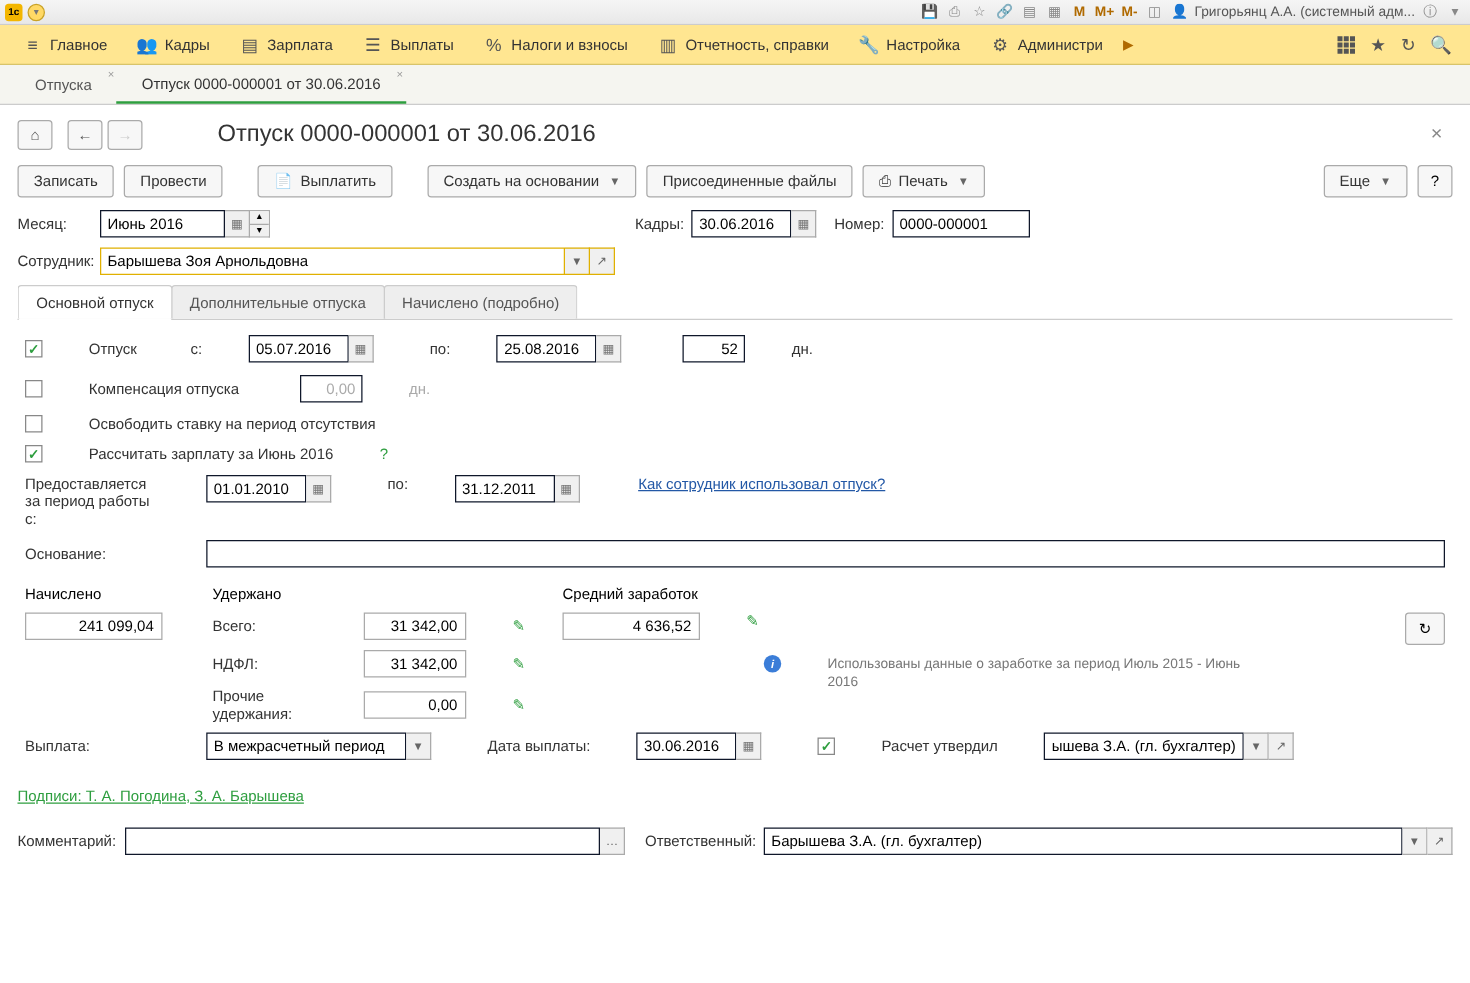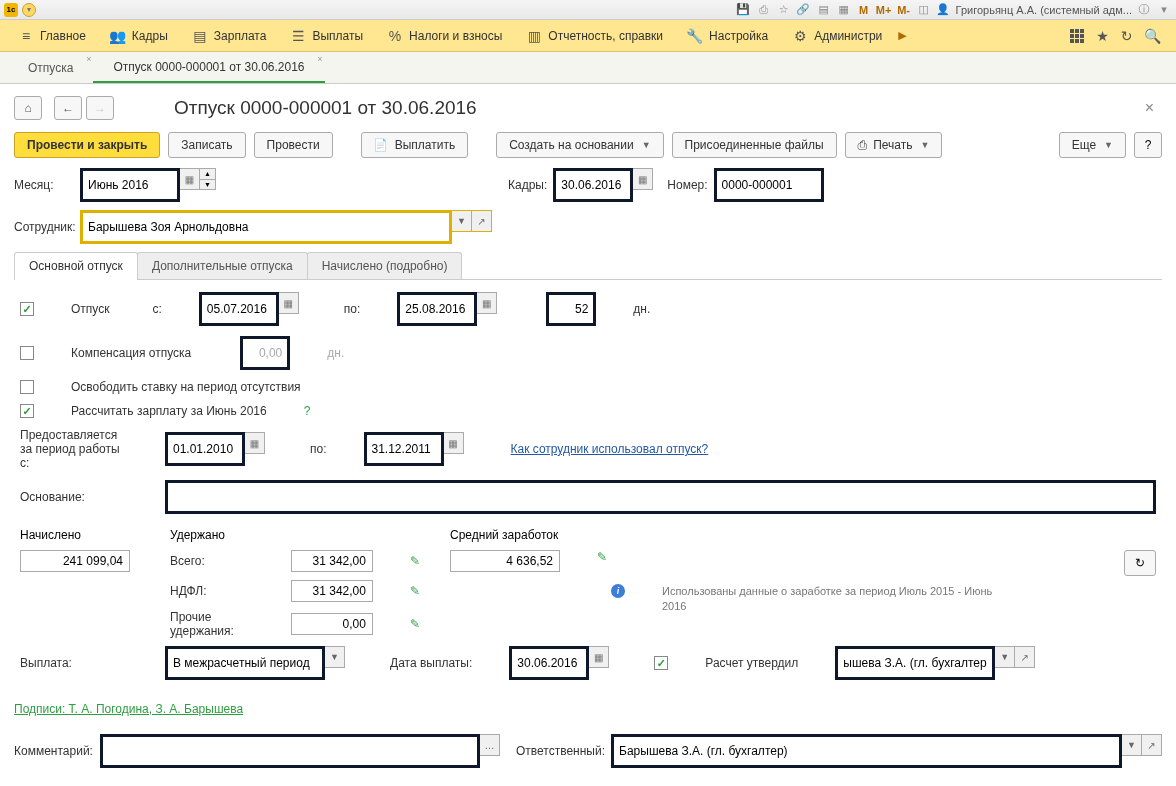--- a/index.html
+++ b/index.html
@@ -38,21 +38,21 @@
 .btn { border:1px solid #aaa; background:#f7f7f7; border-radius:3px; padding: 5px 12px; cursor:pointer; color:#333; display:flex; align-items:center; gap:6px; }
 .btn.primary { background:#ffdd3c; border-color:#c9a227; font-weight:bold; }
 .btn .dd { font-size:9px; color:#666; margin-left:2px;}
 .toolbar .sep { width:12px; }
 .toolbar .spacer { flex:1; }
 .qbtn { border:1px solid #aaa; background:#f7f7f7; border-radius:3px; width:28px; height:26px; display:flex;align-items:center;justify-content:center; cursor:pointer; }
 
 .form { padding: 0 14px; }
 .row { display:flex; align-items:center; gap:6px; margin-bottom:8px; }
 .label { color:#333; }
-.input { border:3px solid #0f172a; background:#fff; padding:3px 5px; height:34px; display:flex; align-items:center; }
+.input { border:1px solid #0f172a; background:#fff; padding:3px 5px; height:22px; display:flex; align-items:center; }
 .input input { border:none; outline:none; width:100%; background:transparent; }
 .calbtn { width:20px; height:22px; border:1px solid #aaa; border-left:none; background:#f0f0f0; display:flex;align-items:center;justify-content:center; font-size:10px; color:#777; cursor:pointer;}
 .spinbtns { display:flex; flex-direction:column; border:1px solid #aaa; border-left:none; height:22px; width:16px;}
 .spinbtns div{flex:1;display:flex;align-items:center;justify-content:center;font-size:7px;background:#f0f0f0;cursor:pointer;}
 .spinbtns div:first-child{border-bottom:1px solid #aaa;}
 .combo { display:flex; }
 .combo .dd { width:20px; height:22px; border:1px solid #aaa; border-left:none; background:#f0f0f0; display:flex;align-items:center;justify-content:center;font-size:9px;color:#666;cursor:pointer;}
 .combo .open { width:20px; height:22px; border:1px solid #aaa; border-left:none; background:#f0f0f0; display:flex;align-items:center;justify-content:center;font-size:10px;color:#666;cursor:pointer;}
 .highlight .input, .highlight .dd, .highlight .open { border-color:#e0b000; }
 
@@ -173,23 +173,20 @@
     <div class="ibtn">⌂</div>
     <div style="width:4px"></div>
     <div class="ibtn">←</div>
     <div class="ibtn" style="color:#ccc">→</div>
   </div>
   <h1>Отпуск 0000-000001 от 30.06.2016</h1>
   <span class="closex">×</span>
 </div>
 
 <div class="toolbar">
-  <div class="btn primary">
-      <span>Провести и закрыть</span>
-    </div>
   <div class="btn">
       <span>Записать</span>
     </div>
   <div class="btn">
       <span>Провести</span>
     </div>
   <div class="sep"></div>
   <div class="btn">
       <span>📄</span>
       <span>Выплатить</span>
@@ -299,21 +296,21 @@
       <div class="chk"></div>
       <span class="label">Освободить ставку на период отсутствия</span>
     </div>
 
     <div class="row">
       <div class="chk checked"></div>
       <span class="label">Рассчитать зарплату за Июнь 2016</span>
       <span class="qmark">?</span>
     </div>
 
-    <div class="row" style="align-items:center">
+    <div class="row" style="align-items:flex-start">
       <div style="width:108px">
         <div class="label">Предоставляется</div>
         <div class="label">за период работы</div>
         <div class="label">с:</div>
       </div>
       <div class="combo">
           <div class="input" style="width:80px">
             <input value="01.01.2010" style="">
           </div>
           <div class="calbtn">▦</div>

